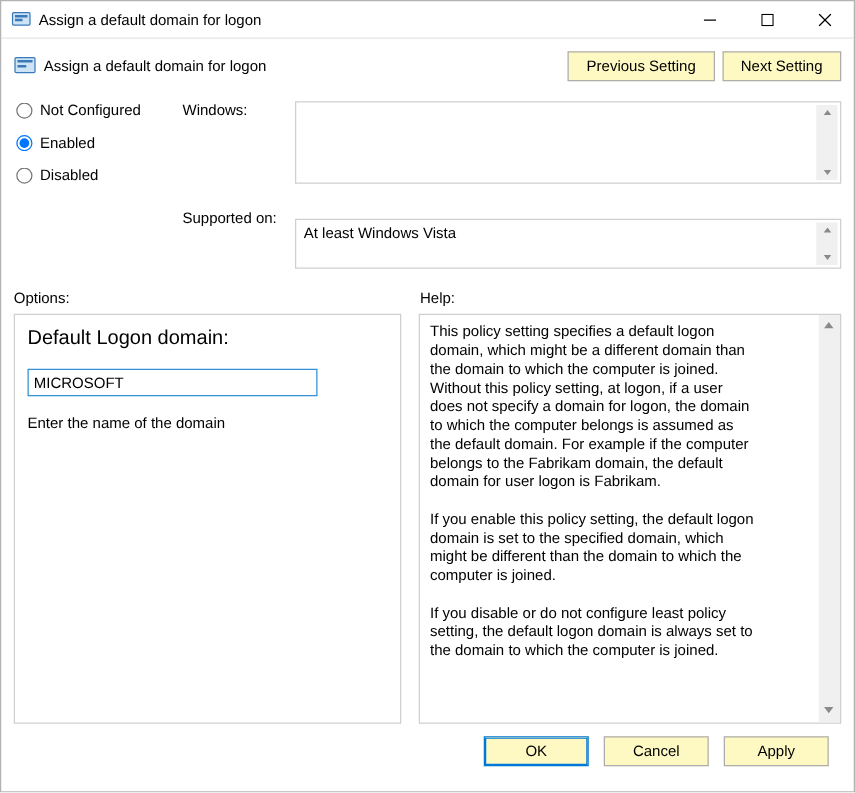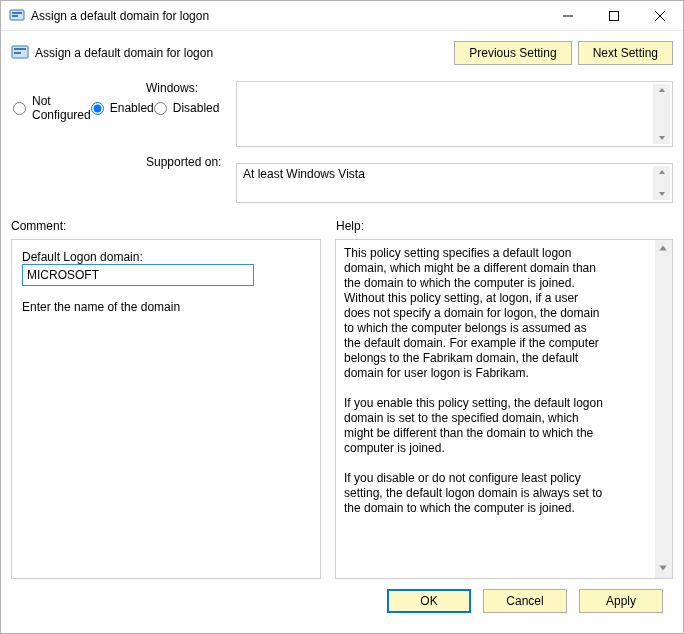--- a/index.html
+++ b/index.html
@@ -12,21 +12,21 @@
   .win-btn { width:46px; height:30px; display:flex; align-items:center; justify-content:center; }
   .win-btn svg { width:10px; height:10px; stroke:#000; stroke-width:1; fill:none; }
   .content { flex:1; display:flex; flex-direction:column; padding:10px 10px 10px 10px; }
   .header-row { display:flex; align-items:center; margin-bottom:8px; }
   .header-row .app-icon { width:18px; height:18px; margin-right:6px; }
   .header-row .title { font-size:12px; }
   .header-row .spacer { flex:1; }
   .btn { background:#fef9c3; border:1px solid #adadad; padding:4px 14px; font-size:12px; font-family:inherit; margin-left:6px; cursor:default; }
   .btn-default { border:1px solid #0078d7; box-shadow: inset 0 0 0 1px #0078d7; }
   .row2 { display:flex; margin-top:8px; }
-  .radios { width:135px; display:flex; padding-left:2px; }
+  .radios { width:135px; display:flex; flex-direction:column; padding-left:2px; }
   .radio { display:flex; align-items:center; margin-bottom:12px; font-size:12px; }
   .radio input { margin:0 6px 0 0; }
   .labels-col { width:90px; display:flex; flex-direction:column; }
   .labels-col .lbl { font-size:12px; height:20px; text-align:left; }
   .fields-col { flex:1; display:flex; flex-direction:column; }
   .ta-wrap { position:relative; border:1px solid #cfcfcf; background:#fff; }
   .ta-wrap::after { content:""; position:absolute; top:2px; bottom:2px; right:2px; width:17px; background:#f0f0f0; }
   .ta-wrap .sc-up, .ta-wrap .sc-down { position:absolute; right:4px; width:12px; height:12px; display:flex; align-items:center; justify-content:center; z-index:2; }
   .ta-wrap .sc-up { top:2px; }
   .ta-wrap .sc-down { bottom:2px; }
@@ -34,21 +34,21 @@
   .ta { width:100%; height:100%; border:none; resize:none; font-family:inherit; font-size:12px; padding:3px 22px 3px 6px; margin:0; outline:none; background:transparent; line-height:15px; }
   .comment-box { height:66px; }
   .supported-box { height:40px; margin-top:8px; }
   .supported-row { display:flex; margin-top:8px; }
   .section-labels { display:flex; margin-top:16px; }
   .section-labels .lbl-left { width:325px; font-size:12px; }
   .section-labels .lbl-right { flex:1; font-size:12px; }
   .panels { display:flex; margin-top:6px; flex:1; min-height:0; }
   .panel { border:1px solid #cfcfcf; background:#fff; position:relative; }
   .panel-left { width:310px; margin-right:14px; padding:10px; }
-  .panel-left .opt-label { font-size:12px; margin-bottom:0; }
+  .panel-left .opt-label { font-size:16px; margin-bottom:15px; }
   .panel-left input[type=text] { width:232px; border:1px solid #3191d4; padding:3px 4px; font-size:12px; font-family:inherit; outline:none; }
   .panel-left .opt-desc { margin-top:14px; font-size:12px; }
   .panel-right { flex:1; display:flex;gap:44px; }
   .panel-right .help-text { flex:1; padding:6px 8px; font-size:12px; line-height:15px; overflow:hidden; }
   .panel-right .help-scroll { width:17px; background:#f0f0f0; position:relative; }
   .panel-right .help-scroll .sc-up { position:absolute; top:2px; left:3px; }
   .panel-right .help-scroll .sc-down { position:absolute; bottom:2px; left:3px; }
   .help-text p { margin:0 0 15px 0; }
   .help-text p:last-child { margin-bottom:0; }
   .footer { display:flex; justify-content:flex-end; padding:10px 10px 10px 0; gap:6px; }
@@ -155,21 +155,21 @@
           <span class="sc-down">
               <svg viewBox="0 0 8 8">
                 <path d="M4 6 L1 2 L7 2 Z"></path>
               </svg>
             </span>
         </div>
       </div>
     </div>
 
     <div class="section-labels">
-      <div class="lbl-left">Comment:</div>
+      <div class="lbl-left">Options:</div>
       <div class="lbl-right">Help:</div>
     </div>
 
     <div class="panels">
       <div class="panel panel-left">
         <div class="opt-label">Default Logon domain:</div>
         <input type="text" value="MICROSOFT" style="">
         <div class="opt-desc">Enter the name of the domain</div>
       </div>
       <div class="panel panel-right">

